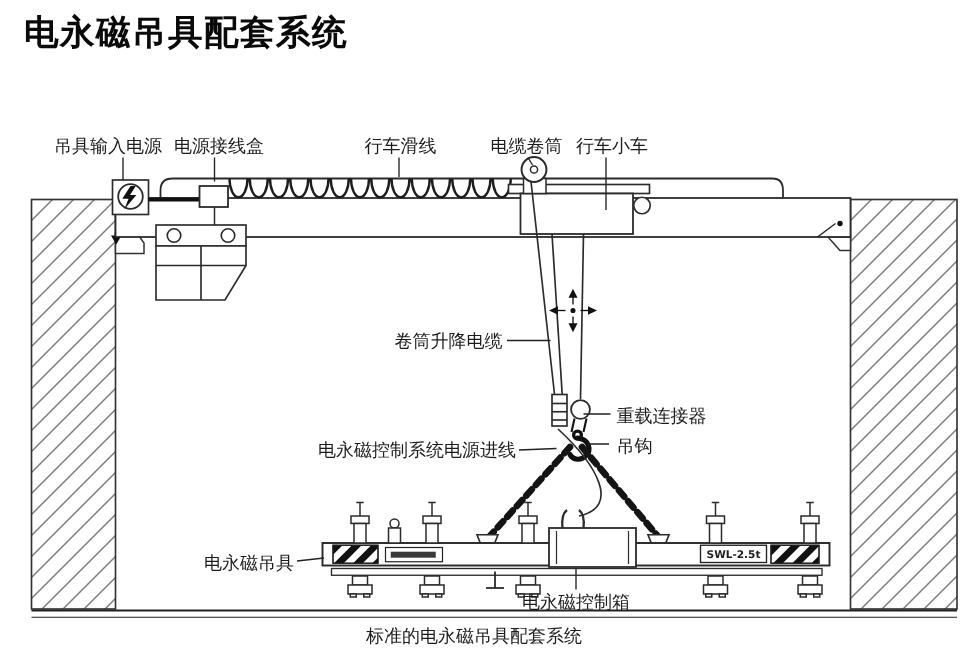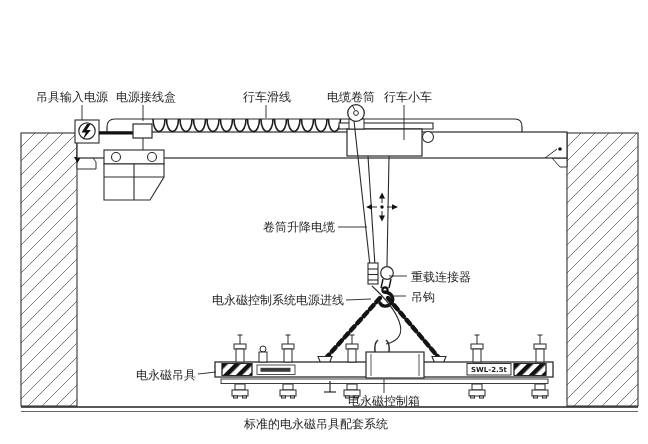--- a/index.html
+++ b/index.html
@@ -9,20 +9,21 @@
          letter-spacing:1px;color:#0a0a0a;}
   svg{position:absolute;left:0;top:0;}
   svg text{font-family:"DejaVu Sans","Liberation Sans",sans-serif;fill:#1c1c1c;font-size:12px;}
   svg text.small{font-size:7px;font-weight:bold;}
   svg text.cap{font-size:12px;}
 </style>
 </head>
 <body>
 
 <div class="page">
+  <div class="title">电永磁吊具配套系统</div>
 
   <svg width="648" height="444" viewBox="0 0 648 444">
     <defs>
       <pattern id="ht" width="14" height="14" patternUnits="userSpaceOnUse">
         <path d="M0,14 L14,0 M-3.5,3.5 L3.5,-3.5 M10.5,17.5 L17.5,10.5" stroke="#7d7d7d" stroke-width="1" fill="none"></path>
       </pattern>
       <pattern id="hz" width="9" height="9" patternUnits="userSpaceOnUse" patternTransform="rotate(45)">
         <rect x="0" y="0" width="4.5" height="9" fill="#111"></rect>
       </pattern>
     </defs>

